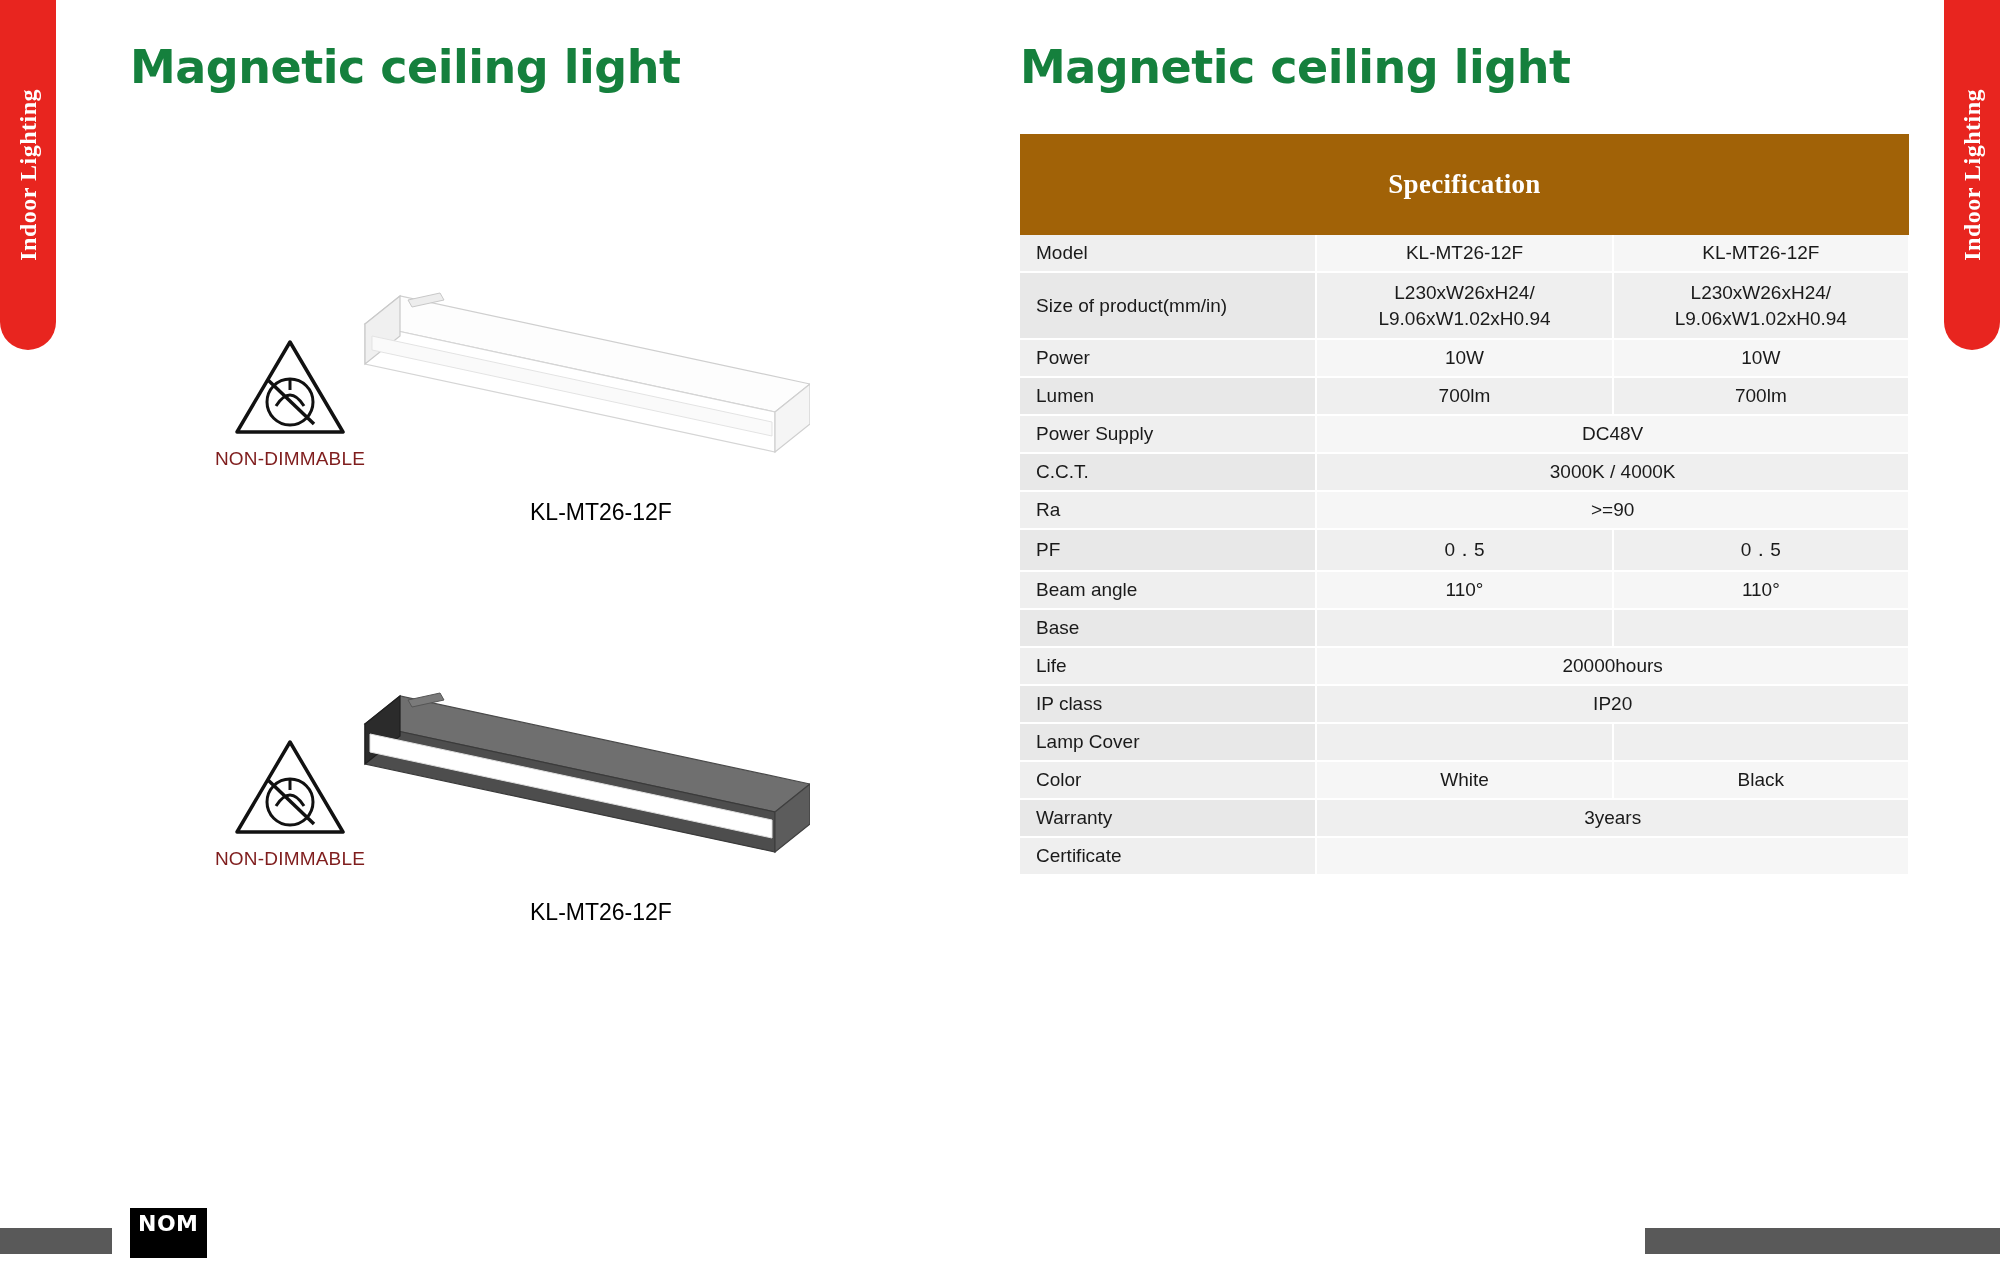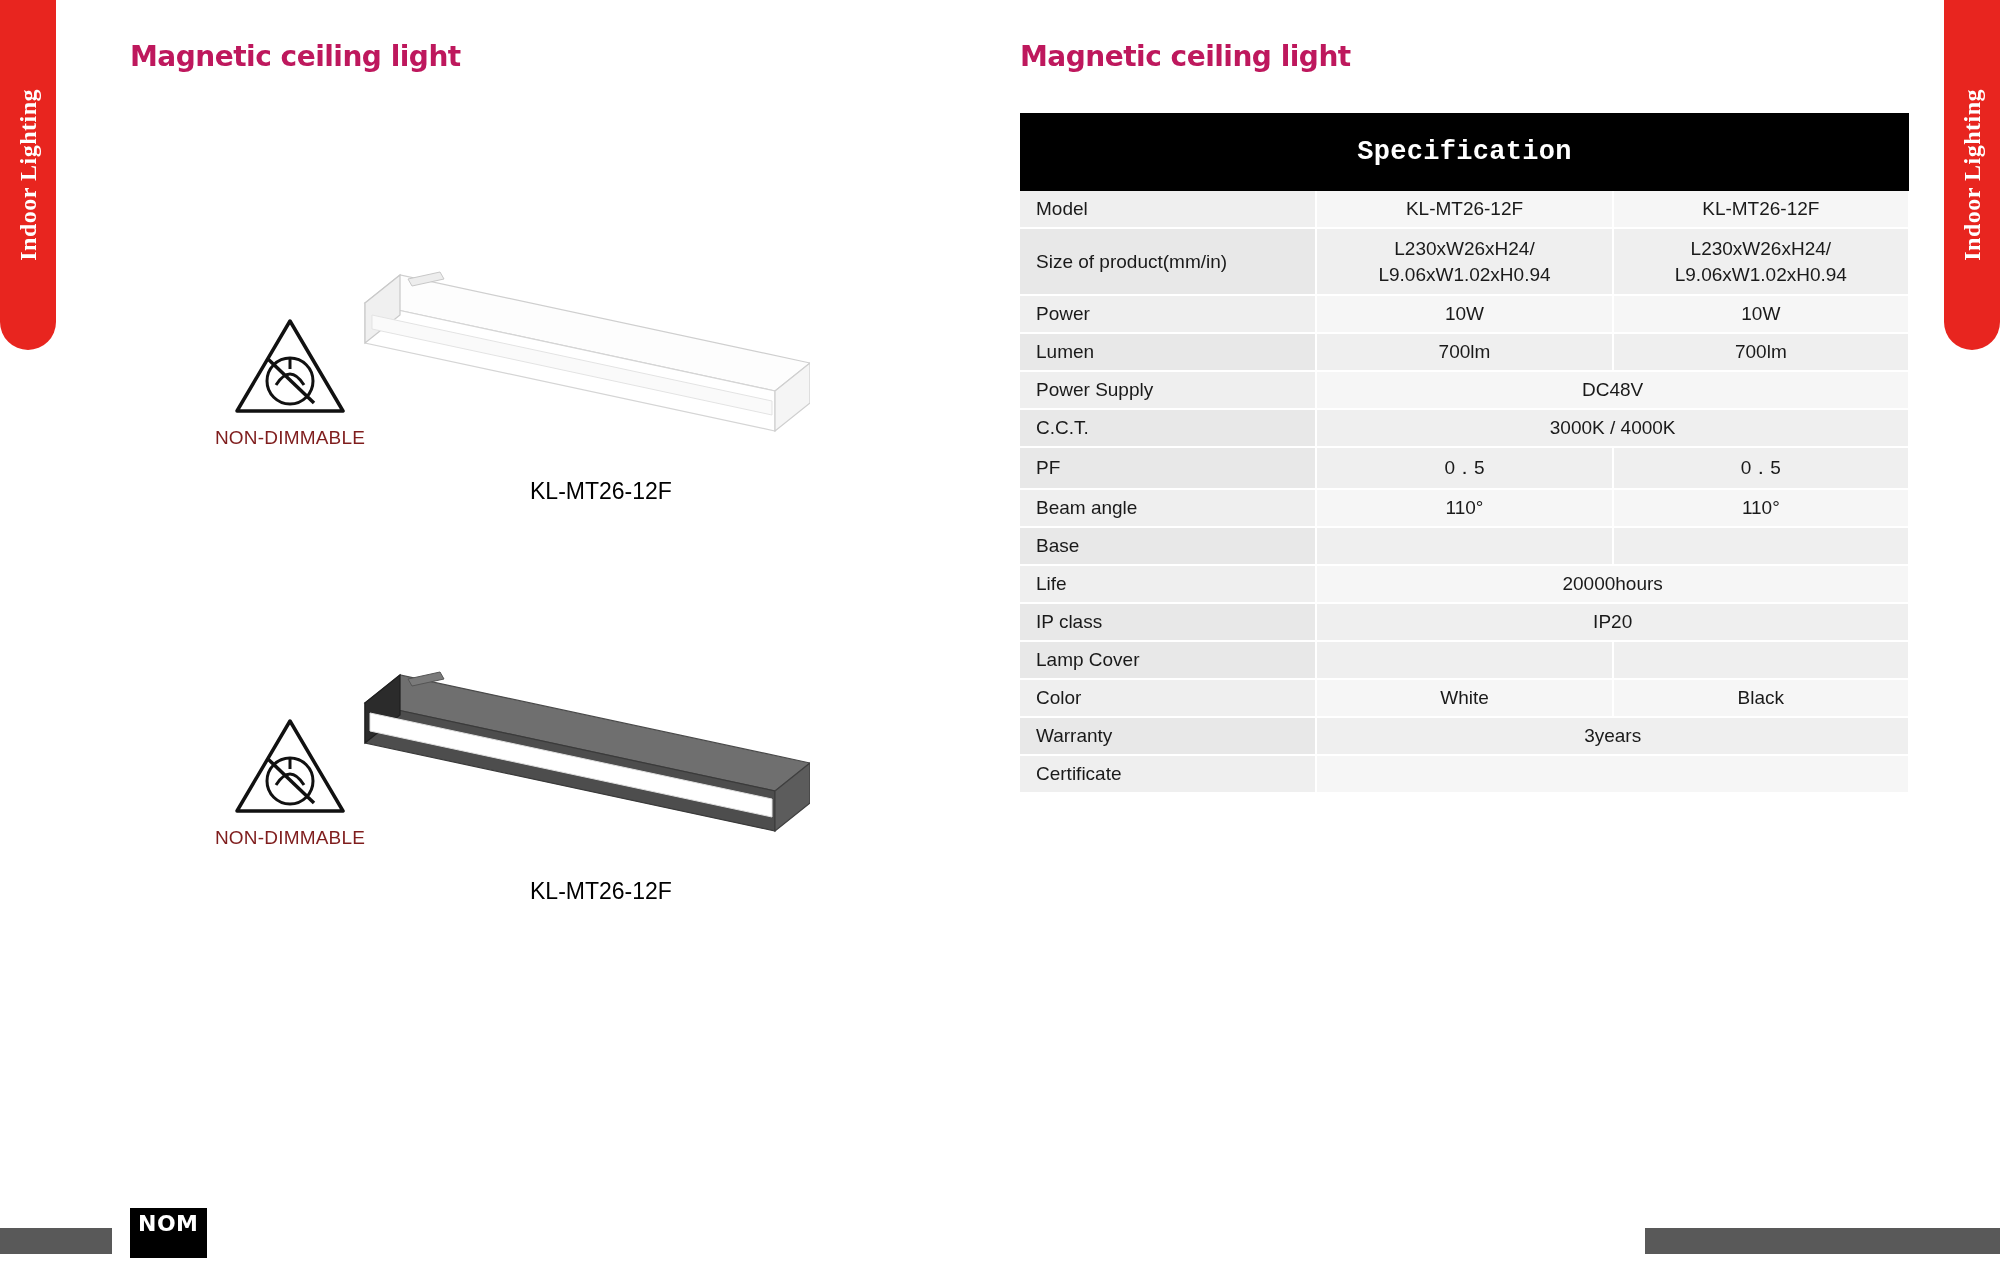--- a/index.html
+++ b/index.html
@@ -51,23 +51,23 @@
     top: 40px;
     width: 880px;
   }
   .col-right {
     position: absolute;
     left: 1020px;
     top: 40px;
     width: 930px;
   }
   h1.title {
-    font-size: 28px;
+    font-size: 46px;
     font-weight: bold;
-    color: #be185d;
+    color: #15803d;
     margin: 0 0 40px 0;
     letter-spacing: -0.5px;
     font-family: "DejaVu Sans", sans-serif;
   }
 
   
   .product-block {
     position: relative;
     height: 340px;
   }
@@ -101,27 +101,27 @@
     color: #000;
   }
 
   
   table.spec {
     border-collapse: collapse;
     width: 890px;
     table-layout: fixed;
   }
   table.spec th.spec-head {
-    background: #000000;
+    background: #a16207;
     color: #ffffff;
     font-size: 27px;
     font-weight: bold;
-    height: 78px;
+    height: 101px;
     text-align: center;
-    font-family: Liberation Mono, monospace;
+    font-family: Liberation Serif, serif;
     letter-spacing: 0.3px;
   }
   table.spec td {
     border-bottom: 2px solid #ffffff;
     border-right: 2px solid #ffffff;
     font-size: 19px;
     color: #1a1a1a;
     padding: 7px 16px;
     height: 36px;
   }
@@ -275,20 +275,24 @@
             <td class="val">700lm</td>
           </tr>
           <tr>
             <td class="label">Power Supply</td>
             <td class="val" colspan="2">DC48V</td>
           </tr>
           <tr class="alt">
             <td class="label">C.C.T.</td>
             <td class="val" colspan="2">3000K / 4000K</td>
           </tr>
+          <tr>
+            <td class="label">Ra</td>
+            <td class="val" colspan="2">&gt;=90</td>
+          </tr>
           <tr class="alt">
             <td class="label">PF</td>
             <td class="val">0．5</td>
             <td class="val">0．5</td>
           </tr>
           <tr>
             <td class="label">Beam angle</td>
             <td class="val">110°</td>
             <td class="val">110°</td>
           </tr>

